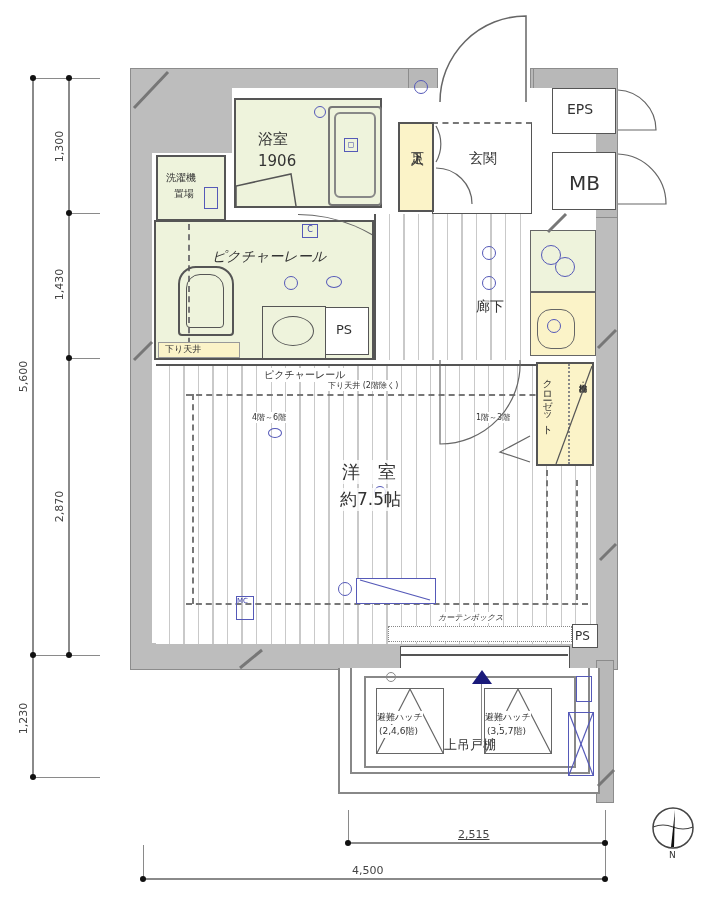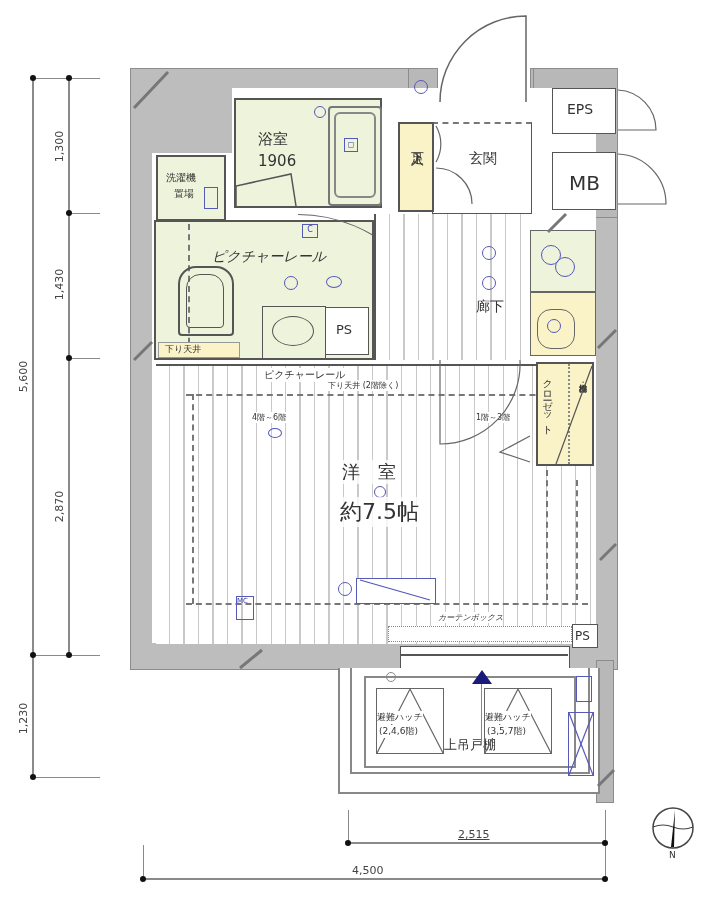--- a/index.html
+++ b/index.html
@@ -193,21 +193,21 @@
     <div class="label" style="left:108px; top:2px; font-size:10px; background:#fff;">ピクチャーレール</div>
     <div class="label" style="left:160px; top:14px; font-size:8px; background:#fff;margin-left:12px;">下り天井 (2階除く)</div>
     <div class="dash-h" style="left:30px; top:28px; width:400px;"></div>
     <div class="dash-v" style="left:36px; top:28px; height:210px;"></div>
     <div class="dash-h" style="left:30px; top:237px; width:402px;"></div>
     <div class="label" style="left:96px; top:46px; font-size:8px; background:#fff;">4階～6階</div>
     <div class="blue-circle" style="left:112px; top:62px; width:14px; height:10px;"></div>
     <div class="label" style="left:320px; top:46px; font-size:8px; background:#fff;">1階～3階</div>
     <div class="label" style="left:186px; top:94px; font-size:18px; background:rgba(255,255,255,0.8);">洋　室</div>
     <div class="blue-circle" style="left:218px; top:120px; width:12px; height:12px;"></div>
-    <div class="label" style="left:184px; top:131px; font-size:22px; background:rgba(255,255,255,0.8);">約7.5帖</div>
+    <div class="label" style="left:184px; top:122px; font-size:17px; background:rgba(255,255,255,0.8);">約7.5帖</div>
 
     <div class="abs" style="left:200px; top:212px; width:78px; height:24px; border:1.5px solid #5559b8; background:#fff;"></div>
     <svg width="78" height="24" style="left:200px; top:212px;">
         <line x1="4" y1="2" x2="74" y2="22" stroke="#5559b8" stroke-width="1.2"></line>
       </svg>
     <div class="blue-circle" style="left:182px; top:216px; width:14px; height:14px;"></div>
     <div class="abs blue" style="left:80px; top:230px; width:16px; height:22px; border:1px solid #5559b8; font-size:7px;">
       <span>MC</span>
     </div>
     <div class="label" style="left:282px; top:246px; font-size:8px; font-style:italic; background:#fff;">カーテンボックス</div>

